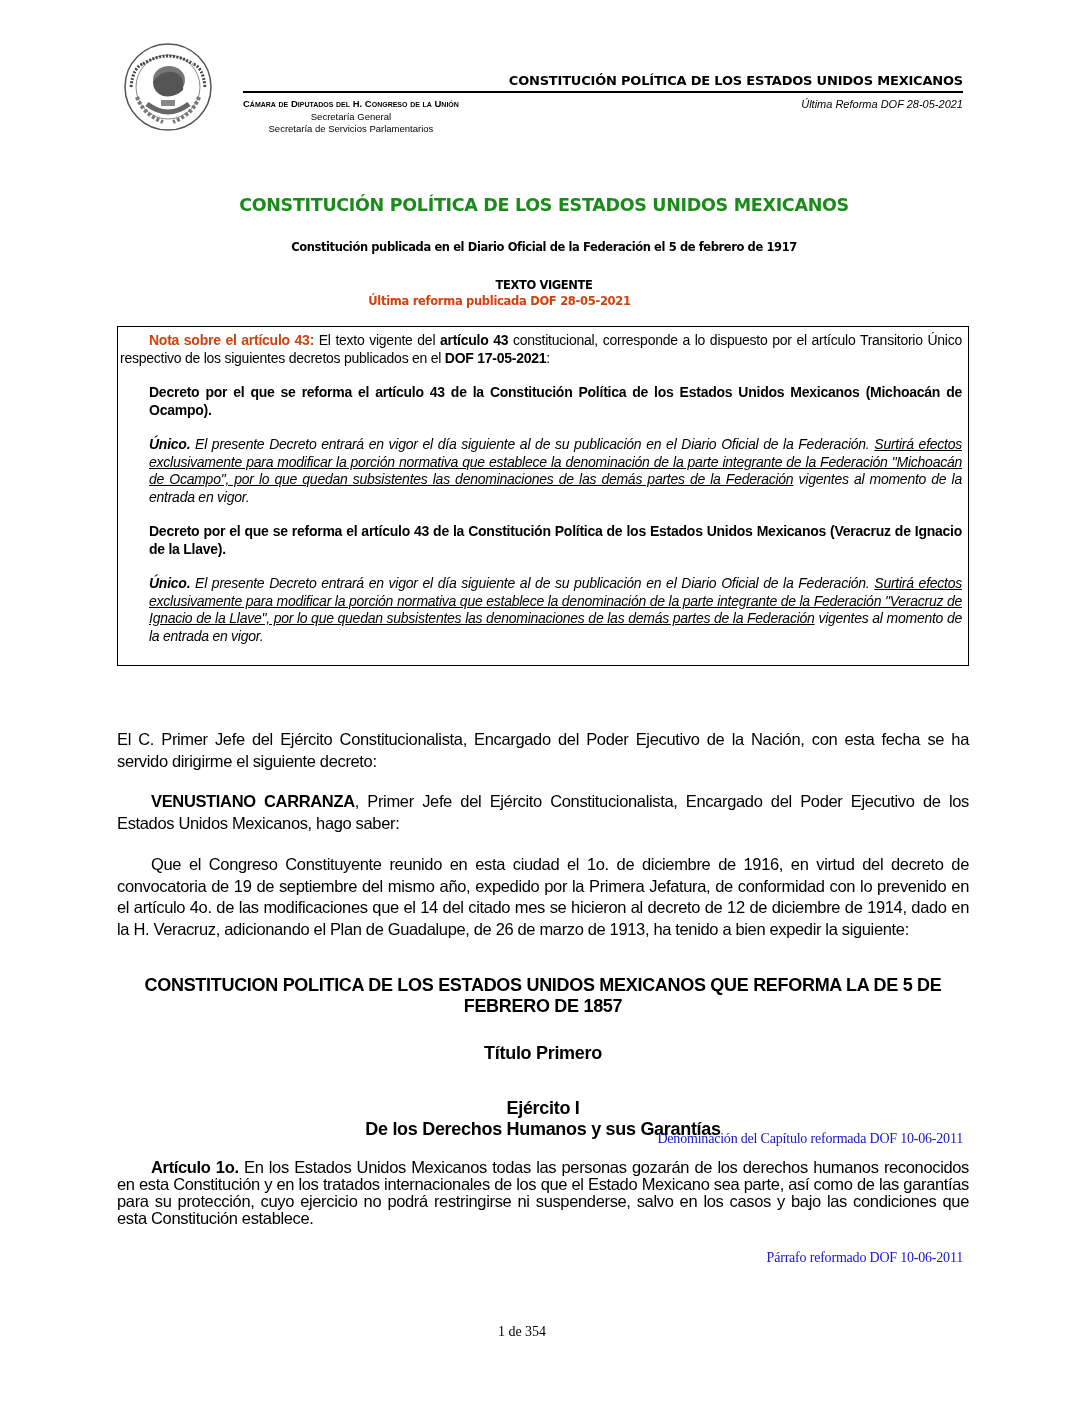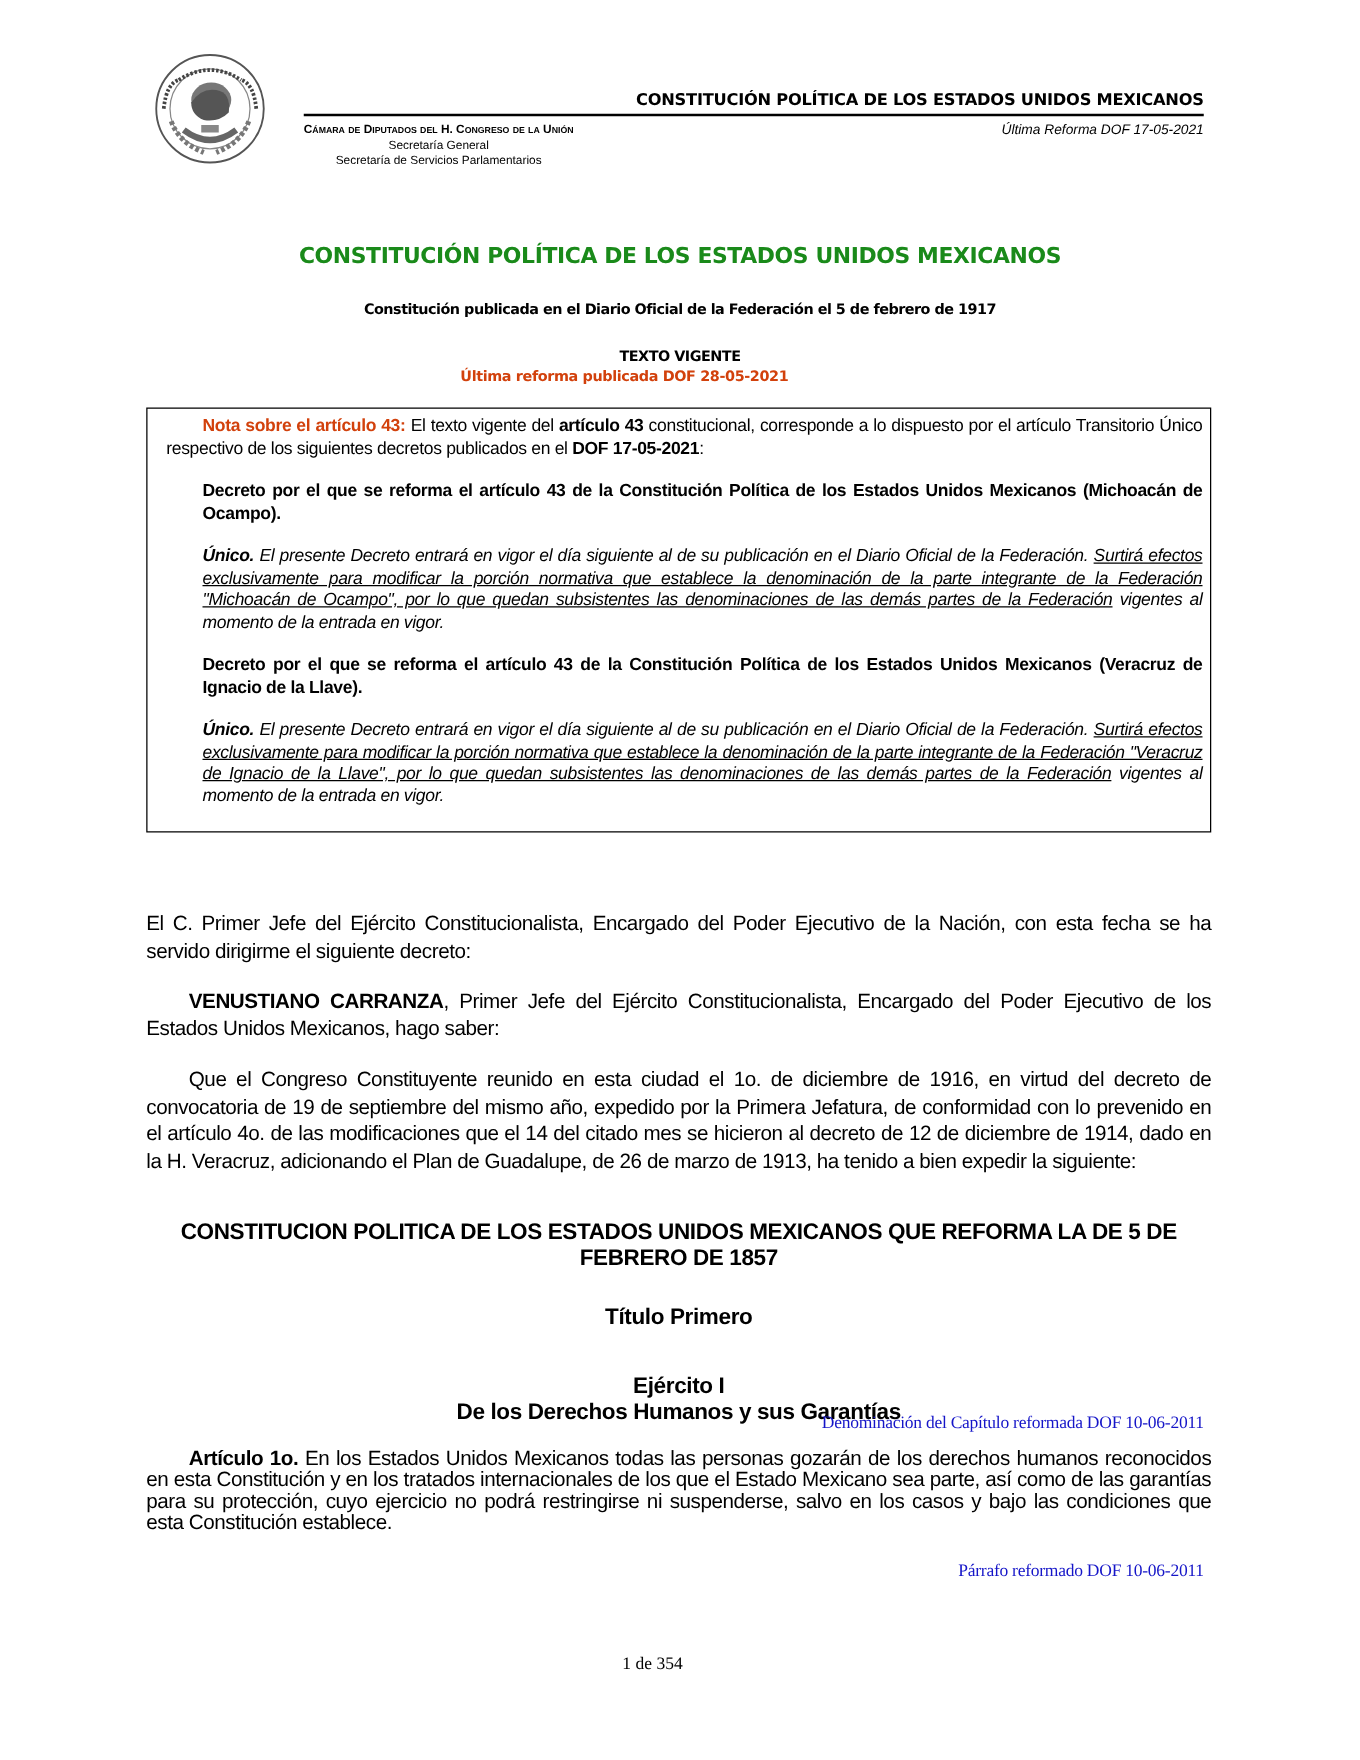--- a/index.html
+++ b/index.html
@@ -12,21 +12,21 @@
     .header-rule { position: absolute; left: 243px; top: 91px; width: 720px; height: 2px; background: #000; }
     .header-org { position: absolute; left: 243px; top: 98px; font-size: 9.5px; line-height: 12.5px; font-weight: bold; font-variant: small-caps; }
     .header-sub { font-weight: normal; font-variant: normal; font-size: 9.5px; text-align: center; }
     .header-reform { position: absolute; right: 125px; top: 98px; font-size: 11px; font-style: italic; }
 
     .main-title { position: absolute; left: 0; width: 1088px; top: 195px; text-align: center; font-family: "DejaVu Sans", sans-serif; font-weight: bold; font-size: 17.5px; color: #1a8a1a; letter-spacing: -0.3px; }
     .pub-line { position: absolute; left: 0; width: 1088px; top: 240px; text-align: center; font-family: "DejaVu Sans", sans-serif; font-weight: bold; font-size: 11.5px; letter-spacing: -0.4px; }
     .texto-vigente { position: absolute; left: 0; width: 1088px; top: 278px; text-align: center; font-family: "DejaVu Sans", sans-serif; font-weight: bold; font-size: 11.5px; letter-spacing: -0.4px; }
     .ultima-reforma { position: absolute; left: 0; width: 999px; top: 294px; text-align: center; font-family: "DejaVu Sans", sans-serif; font-weight: bold; font-size: 11.5px; color: #d2410c; letter-spacing: -0.3px; }
 
-    .note-box { position: absolute; left: 117px; top: 326px; width: 852px; height: 340px; border: 1.5px solid #000; padding: 5px 6px 0 15px; font-size: 14px; line-height: 17.5px; text-align: justify; letter-spacing: -0.25px; }
+    .note-box { position: absolute; left: 117px; top: 326px; width: 852px; height: 340px; border: 1.5px solid #000; padding: 5px 6px 0 2px; font-size: 14px; line-height: 17.5px; text-align: justify; letter-spacing: -0.25px; }
     .note-box p { margin-bottom: 17px; }
     .note-box .indent { text-indent: 29px; }
     .note-box .block { padding-left: 29px; }
     .red { color: #d2410c; font-weight: bold; }
     .b { font-weight: bold; }
     .i { font-style: italic; }
     .u { text-decoration: underline; }
 
     .body-text { position: absolute; left: 117px; width: 852px; font-size: 16.5px; line-height: 21.5px; text-align: justify; letter-spacing: -0.35px; }
     .p1 { top: 729px; }
@@ -66,21 +66,21 @@
   </svg>
 </div>
 
 <div class="header-title">CONSTITUCIÓN POLÍTICA DE LOS ESTADOS UNIDOS MEXICANOS</div>
 <div class="header-rule"></div>
 <div class="header-org">
   <div>Cámara de Diputados del H. Congreso de la Unión</div>
   <div class="header-sub">Secretaría General</div>
   <div class="header-sub">Secretaría de Servicios Parlamentarios</div>
 </div>
-<div class="header-reform">Última Reforma DOF 17-05-2021</div>
+<div class="header-reform">Última Reforma DOF 28-05-2021</div>
 
 <div class="main-title">CONSTITUCIÓN POLÍTICA DE LOS ESTADOS UNIDOS MEXICANOS</div>
 <div class="pub-line">Constitución publicada en el Diario Oficial de la Federación el 5 de febrero de 1917</div>
 <div class="texto-vigente">TEXTO VIGENTE</div>
 <div class="ultima-reforma">Última reforma publicada DOF 28-05-2021</div>
 
 <div class="note-box">
   <p class="indent">
     <span class="red">Nota sobre el artículo 43:</span><span> El texto vigente del </span><span class="b">artículo 43</span><span> constitucional, corresponde a lo dispuesto por el artículo Transitorio Único respectivo de los siguientes decretos publicados en el </span><span class="b">DOF 17-05-2021</span><span>:</span>
   </p>

